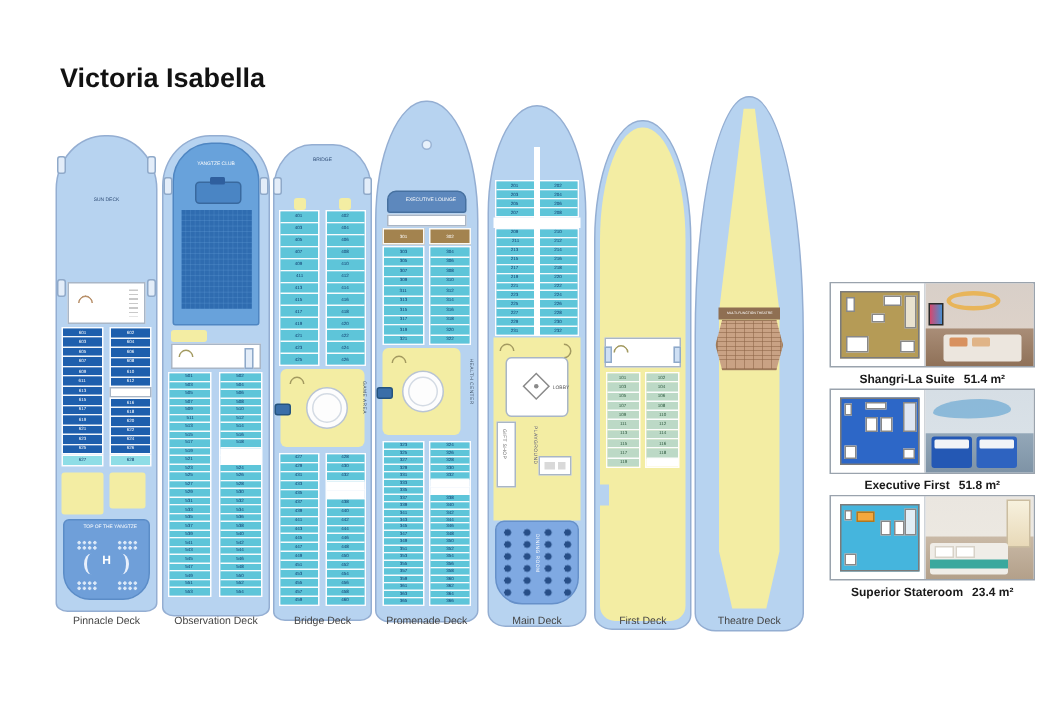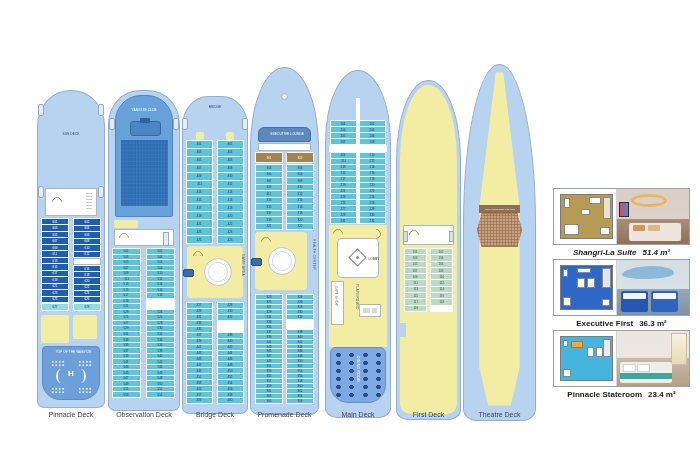--- a/index.html
+++ b/index.html
@@ -57,20 +57,21 @@
   .plan{position:relative;width:62px;height:100%;background:#fff;box-sizing:border-box;padding:5px 3px 5px 6px;}
   .plan-room{position:relative;width:100%;height:100%;border:1px solid #7b7b7b;box-sizing:border-box;}
   .fw{position:absolute;background:#fff;border:.5px solid #888;box-sizing:border-box;}
   .photo{position:relative;flex:1;overflow:hidden;border-left:1px solid #cfd4d9;}
 </style>
 </head>
 <body>
 
 <div id="page">
 
+  <div class="title">Victoria Isabella</div>
 
   <div class="deck" style="left:37px;top:90px;width:68px;height:318px;">
     <div class="hull" style="inset:0;border-radius:33px 33px 8px 8px / 36px 36px 6px 6px;"></div>
     <div class="davit" style="left:1px;top:14px;"></div>
     <div class="davit" style="right:1px;top:14px;"></div>
     <div class="tc" style="top:42px;">SUN DECK</div>
     <div class="davit" style="left:1px;top:96px;"></div>
     <div class="davit" style="right:1px;top:96px;"></div>
     <div class="white" style="left:8px;top:98px;width:52px;height:28px;">
       <div class="arc" style="left:6px;top:8px;border-color:#b8906a transparent transparent #b8906a;"></div>
@@ -1035,21 +1036,21 @@
         <div style="position:absolute;left:14px;top:5px;width:36px;height:13px;border:3px solid #e8b55a;border-radius:50%;box-sizing:border-box;"></div>
         <div style="position:absolute;left:2px;top:13px;width:10px;height:15px;background:#2b2b2b;">
           <div style="position:absolute;inset:1px;background:linear-gradient(90deg,#d5486e,#4a8fd0);"></div>
         </div>
         <div style="position:absolute;left:12px;bottom:3px;width:52px;height:18px;background:#ece6de;border-radius:2px;">
           <div style="position:absolute;left:4px;top:2px;width:12px;height:6px;background:#d8915f;border-radius:1px;"></div>
           <div style="position:absolute;left:19px;top:2px;width:12px;height:6px;background:#e0b487;border-radius:1px;"></div>
         </div>
       </div>
     </div>
-    <div class="card-label" style="top:60px;font-style:italic;">
+    <div class="card-label" style="top:60px;">
       <span>Shangri-La Suite</span><span class="area">51.4 m²</span>
     </div>
 
     <div class="card" style="top:71px;">
       <div class="plan">
         <div class="plan-room" style="background:#2d67c7;">
           <div class="fw" style="left:2px;top:3px;width:5px;height:8px;"></div>
           <div class="fw" style="left:2px;bottom:3px;width:8px;height:9px;"></div>
           <div class="fw" style="left:16px;top:12px;width:8px;height:10px;"></div>
           <div class="fw" style="left:26px;top:12px;width:8px;height:10px;"></div>
@@ -1062,21 +1063,21 @@
         <div style="position:absolute;left:5px;top:6px;width:52px;height:13px;background:#7fb3d6;border-radius:60% 40% 55% 45%/70% 55% 45% 30%;opacity:.85;"></div>
         <div style="position:absolute;left:4px;bottom:3px;width:27px;height:21px;background:#2458b4;border-radius:2px;">
           <div style="position:absolute;left:2px;top:2px;width:23px;height:6px;background:#f2f4f7;border-radius:1px;"></div>
         </div>
         <div style="position:absolute;left:34px;bottom:3px;width:27px;height:21px;background:#2e63c0;border-radius:2px;">
           <div style="position:absolute;left:2px;top:2px;width:23px;height:6px;background:#f2f4f7;border-radius:1px;"></div>
         </div>
       </div>
     </div>
     <div class="card-label" style="top:131px;">
-      <span>Executive First</span><span class="area">36.3 m²</span>
+      <span>Executive First</span><span class="area">51.8 m²</span>
     </div>
 
     <div class="card" style="top:142px;">
       <div class="plan">
         <div class="plan-room" style="background:#45b5dd;">
           <div class="fw" style="left:2px;top:3px;width:5px;height:7px;"></div>
           <div class="fw" style="left:2px;bottom:3px;width:8px;height:8px;"></div>
           <div class="fw" style="left:10px;top:4px;width:12px;height:7px;background:#f4a83c;border:.5px solid #b07820;"></div>
           <div class="fw" style="left:26px;top:10px;width:7px;height:10px;"></div>
           <div class="fw" style="left:35px;top:10px;width:7px;height:10px;"></div>
@@ -1086,17 +1087,17 @@
       <div class="photo" style="background:linear-gradient(180deg,#eae6e0 0%,#ece8e1 48%,#c9b9a6 49%,#b3a08a 100%);">
         <div style="position:absolute;right:2px;top:2px;width:14px;height:30px;background:linear-gradient(#f7f1de,#e8d9b8);border:1px solid #cbbda0;"></div>
         <div style="position:absolute;left:3px;bottom:3px;width:52px;height:21px;background:#f0ede8;border-radius:2px;">
           <div style="position:absolute;left:3px;top:2px;width:11px;height:6px;background:#ffffff;border:.5px solid #d8d2c8;"></div>
           <div style="position:absolute;left:17px;top:2px;width:11px;height:6px;background:#ffffff;border:.5px solid #d8d2c8;"></div>
           <div style="position:absolute;left:0;top:11px;width:52px;height:6px;background:#3aa89e;"></div>
         </div>
       </div>
     </div>
     <div class="card-label" style="top:202px;">
-      <span>Pinnacle Stateroom</span><span class="area">23.4 m²</span>
+      <span>Superior Stateroom</span><span class="area">23.4 m²</span>
     </div>
   </div>
 
 </div>
 
 </body></html>

